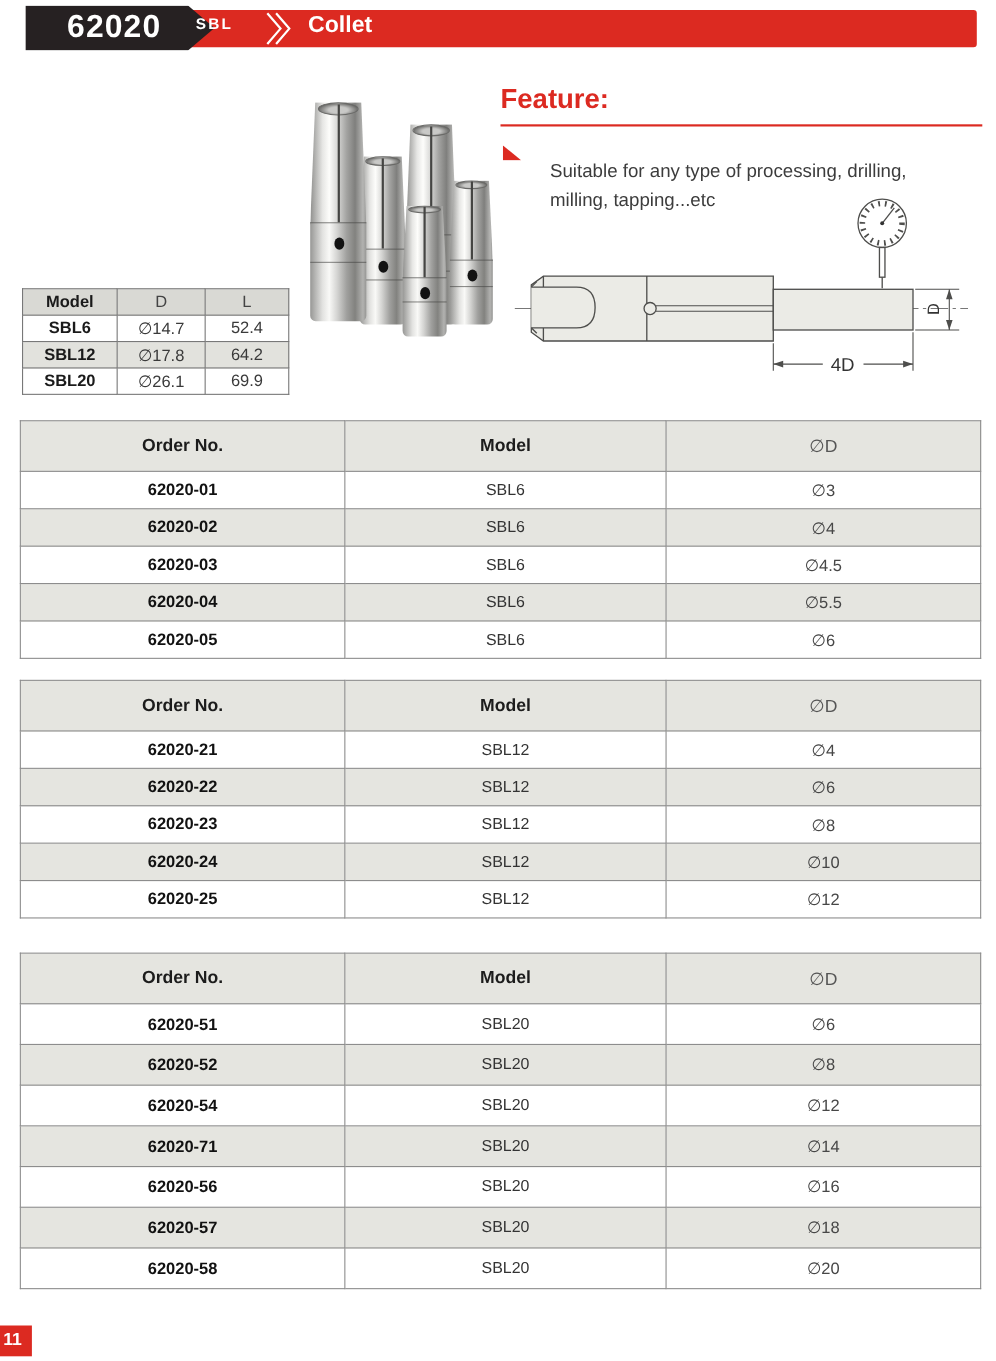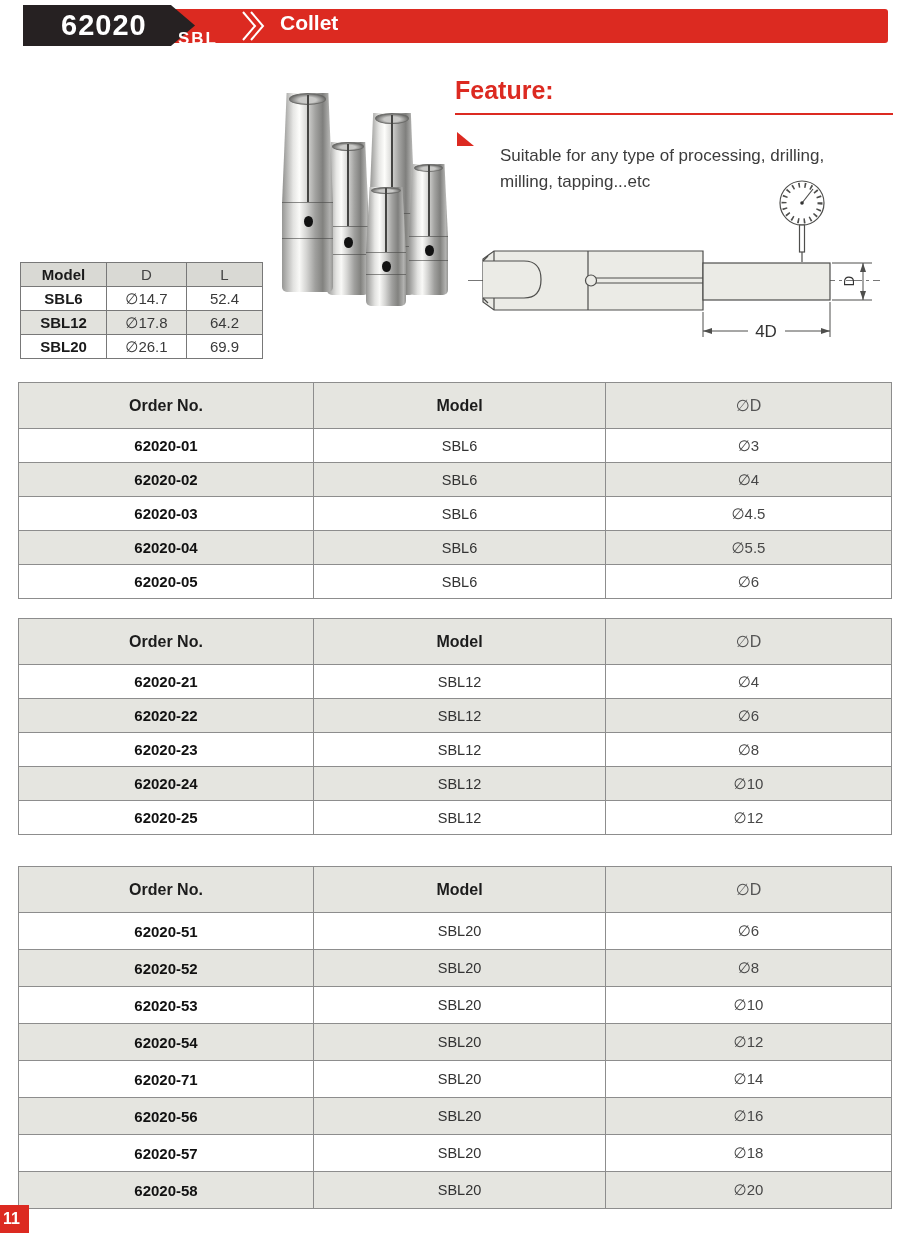--- a/index.html
+++ b/index.html
@@ -7,21 +7,21 @@
         font-family:"Liberation Sans","DejaVu Sans",sans-serif;color:#222;}
 
   
   .banner-red{position:absolute;left:25px;top:9px;width:863px;height:34px;
               background:var(--red);border-radius:3px;}
   .code-plate{position:absolute;left:23px;top:5px;width:150px;height:41px;background:#262122;
               clip-path:polygon(0 0,86% 0,100% 50%,86% 100%,0 100%);
               display:flex;align-items:center;padding-left:22px;}
   .code-plate span{color:#fff;font-weight:bold;font-size:29px;letter-spacing:1px;padding-left:16px;}
   .banner-series{position:absolute;left:178px;top:13px;color:#fff;font-weight:bold;
-                 font-size:17px;letter-spacing:2px;margin-top:16px;}
+                 font-size:14px;letter-spacing:2px;}
   .banner-chev{position:absolute;left:240px;top:10px;}
   .banner-title{position:absolute;left:280px;top:11px;color:#fff;font-weight:bold;font-size:21px;}
 
   
   .photo{position:absolute;left:260px;top:78px;width:205px;height:232px;}
   .collet{position:absolute;}
   .collet .cone{position:absolute;left:0;top:0;width:100%;height:56%;
       clip-path:polygon(9% 0,91% 0,100% 100%,0 100%);
       background:linear-gradient(90deg,#8f8f8d,#e6e6e4 22%,#fdfdfb 34%,#d9d9d7 48%,#a3a3a1 65%,#7f7f7d 80%,#b6b6b4 94%,#999997);}
   .collet .mouth{position:absolute;left:13%;top:0;width:74%;height:6%;border-radius:50%;
@@ -315,25 +315,20 @@
           <td class="col0">62020-51</td>
           <td class="col1">SBL20</td>
           <td class="col2">∅6</td>
         </tr>
         <tr>
           <td class="col0">62020-52</td>
           <td class="col1">SBL20</td>
           <td class="col2">∅8</td>
         </tr>
         <tr>
-          <td class="col0">62020-53</td>
-          <td class="col1">SBL20</td>
-          <td class="col2">∅10</td>
-        </tr>
-        <tr>
           <td class="col0">62020-54</td>
           <td class="col1">SBL20</td>
           <td class="col2">∅12</td>
         </tr>
         <tr>
           <td class="col0">62020-71</td>
           <td class="col1">SBL20</td>
           <td class="col2">∅14</td>
         </tr>
         <tr>

